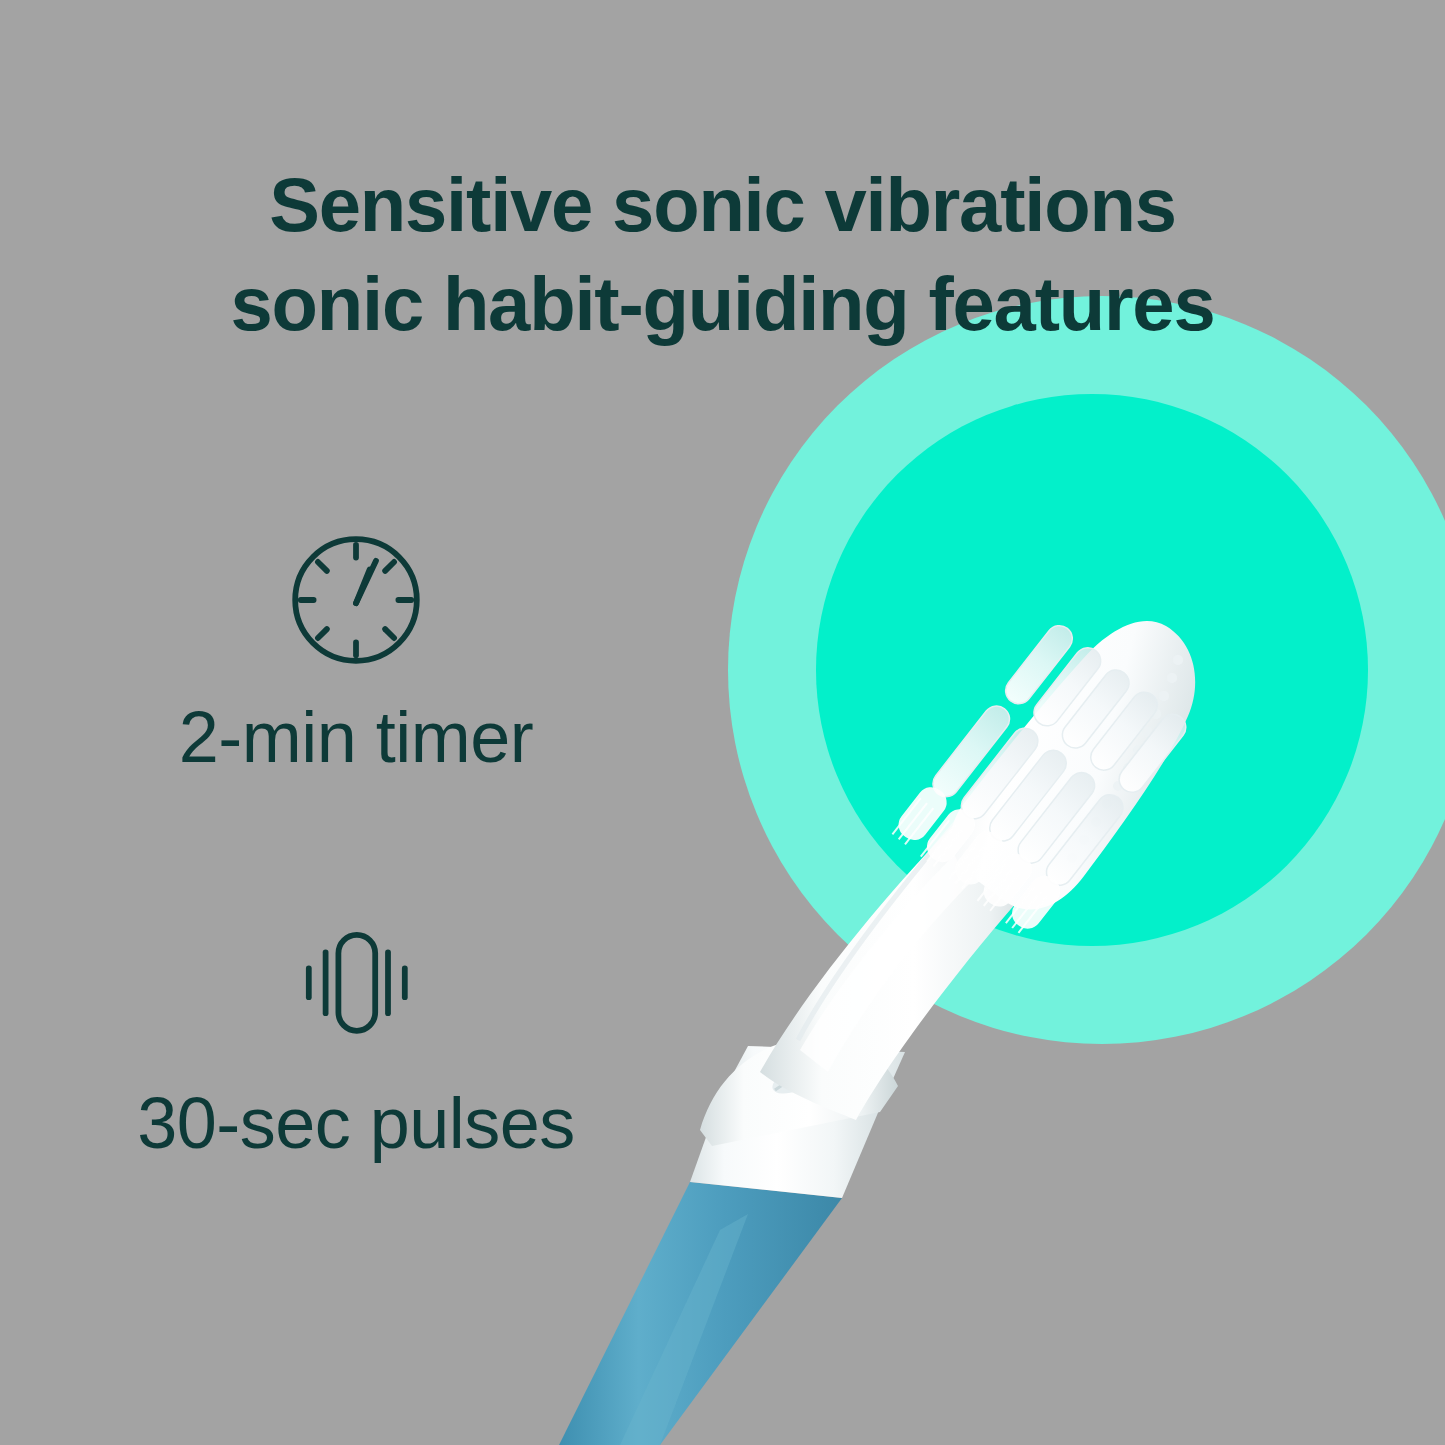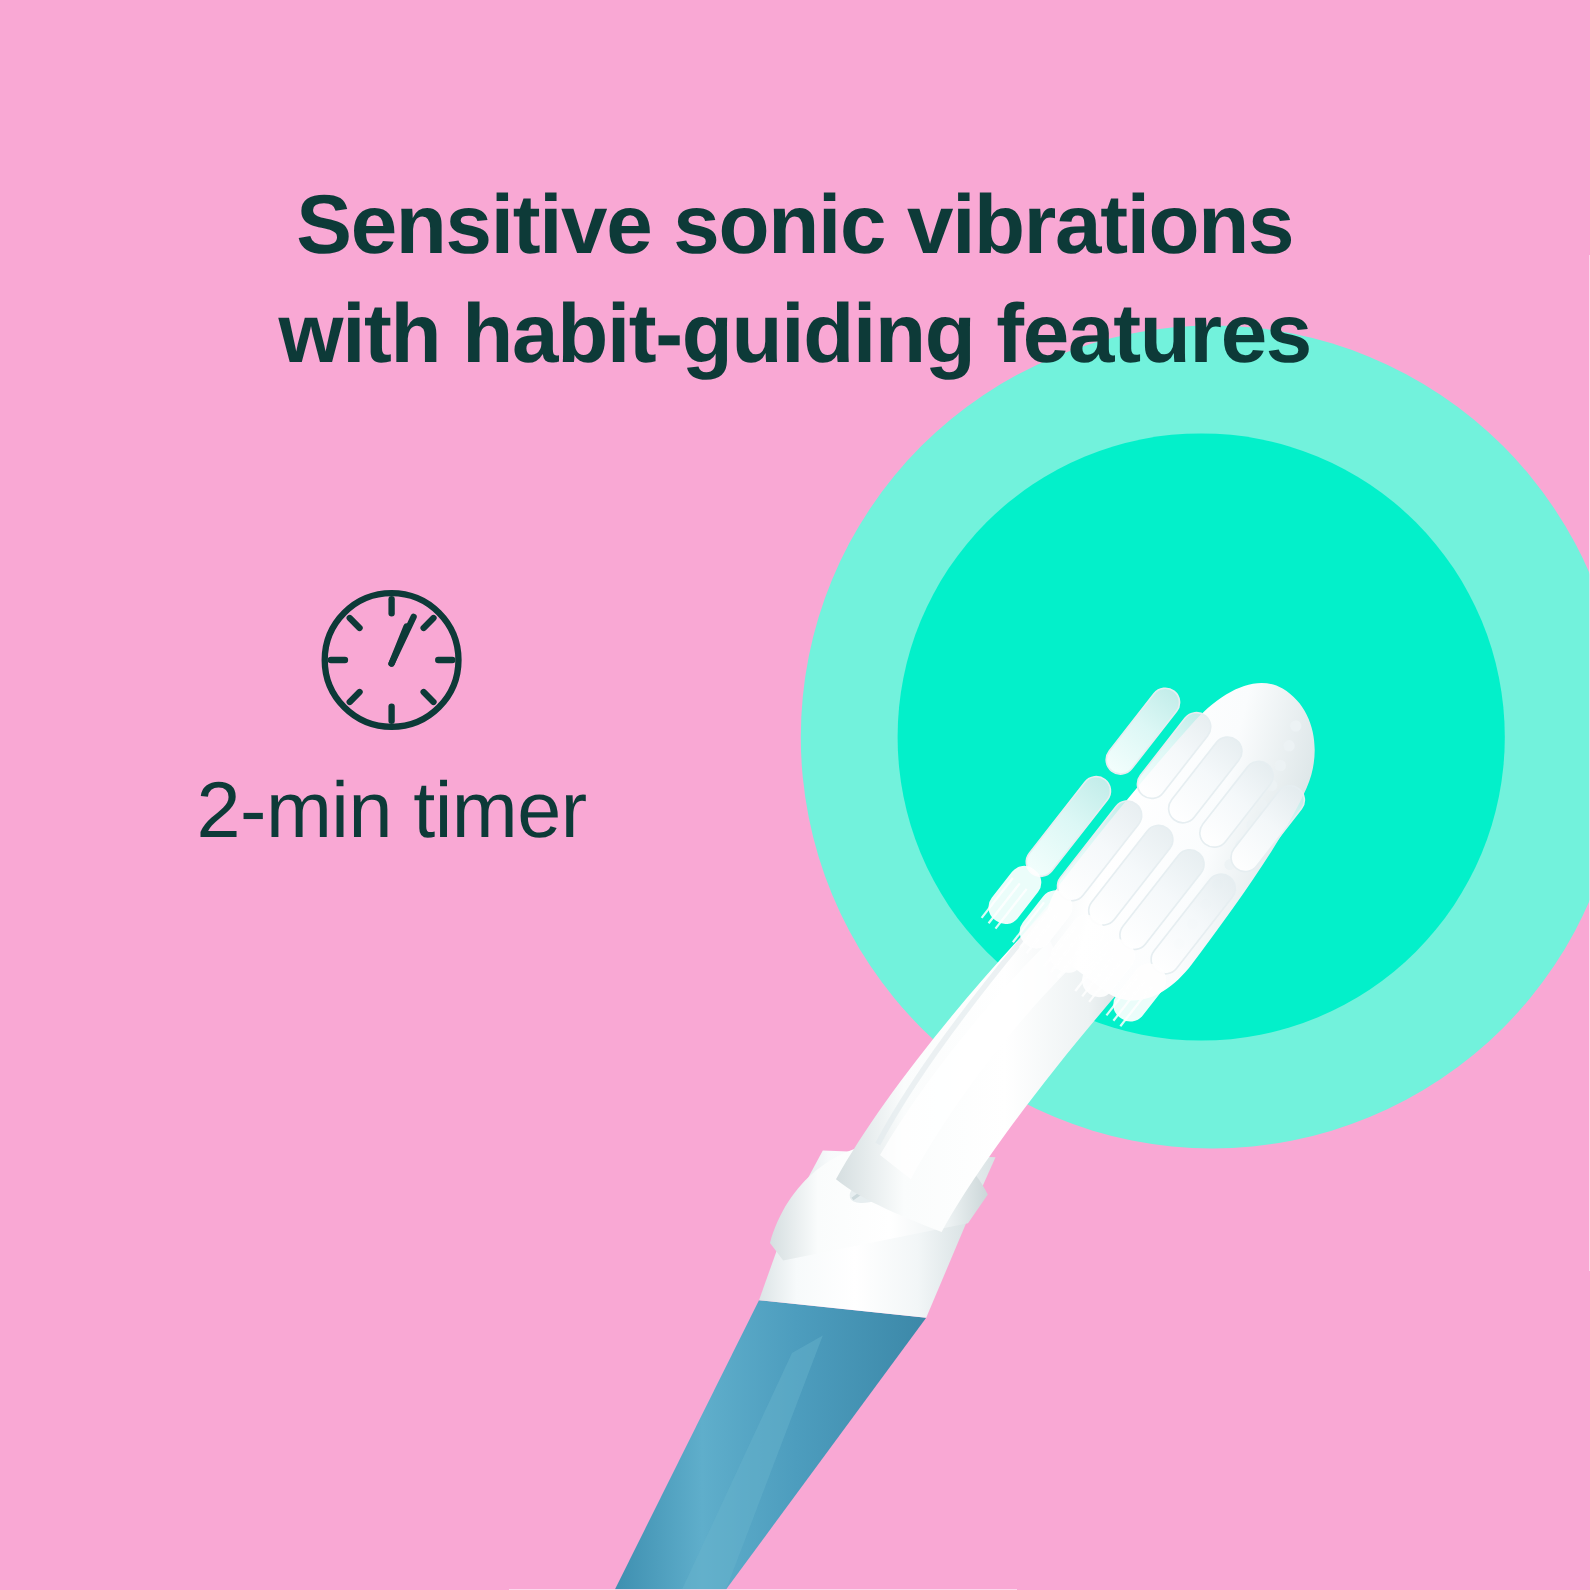--- a/index.html
+++ b/index.html
@@ -5,21 +5,21 @@
   html, body {
     margin: 0;
     padding: 0;
     background: #ffffff;
   }
   #canvas {
     position: relative;
     width: 1445px;
     height: 1445px;
     overflow: hidden;
-    background: #f9a8d4;
+    background: #a3a3a3;
     font-family: "Liberation Sans", sans-serif;
   }
 
   
   .circle-outer {
     position: absolute;
     left: 728px;
     top: 296px;
     width: 748px;
     height: 748px;
@@ -94,21 +94,21 @@
 </head>
 <body>
 
 <div id="canvas">
 
   <div class="circle-outer"></div>
   <div class="circle-inner"></div>
 
   <h1 class="headline">
     <span class="ln">Sensitive sonic vibrations</span>
-    <span class="ln">with habit-guiding features</span>
+    <span class="ln">sonic habit-guiding features</span>
   </h1>
 
   <div class="features">
 
     <div class="feature">
       <div class="feature-icon-wrap">
         <svg width="160" height="160" viewBox="0 0 100 100" aria-hidden="true">
           <g stroke="#0D3A38" stroke-width="3.6" fill="none" stroke-linecap="round">
             <circle cx="50" cy="50" r="38"></circle>
 
@@ -122,20 +122,37 @@
             <line x1="68.2" y1="31.8" x2="73.8" y2="26.2"></line>
 
             <line x1="50" y1="52" x2="62.5" y2="25.5"></line>
             <line x1="50" y1="52" x2="58.5" y2="31"></line>
           </g>
         </svg>
       </div>
       <div class="feature-label">2-min timer</div>
     </div>
 
+    <div class="feature">
+      <div class="feature-icon-wrap">
+        <svg width="160" height="160" viewBox="0 0 100 100" aria-hidden="true">
+          <g stroke="#0D3A38" stroke-width="3.6" fill="none" stroke-linecap="round">
+
+            <rect x="39" y="18" width="23" height="60" rx="11.5" ry="11.5"></rect>
+
+            <line x1="31" y1="29" x2="31" y2="67"></line>
+            <line x1="20.5" y1="39" x2="20.5" y2="57"></line>
+
+            <line x1="70" y1="29" x2="70" y2="67"></line>
+            <line x1="80.5" y1="39" x2="80.5" y2="57"></line>
+          </g>
+        </svg>
+      </div>
+      <div class="feature-label">30-sec pulses</div>
+    </div>
 
   </div>
 
   <svg id="brush" viewBox="0 0 1445 1445">
     <defs>
       <linearGradient id="gHandle" x1="0" y1="0" x2="1" y2="0">
         <stop offset="0%" stop-color="#3E8FB0"></stop>
         <stop offset="28%" stop-color="#5FAECB"></stop>
         <stop offset="58%" stop-color="#4D9DBE"></stop>
         <stop offset="100%" stop-color="#3C88A8"></stop>

